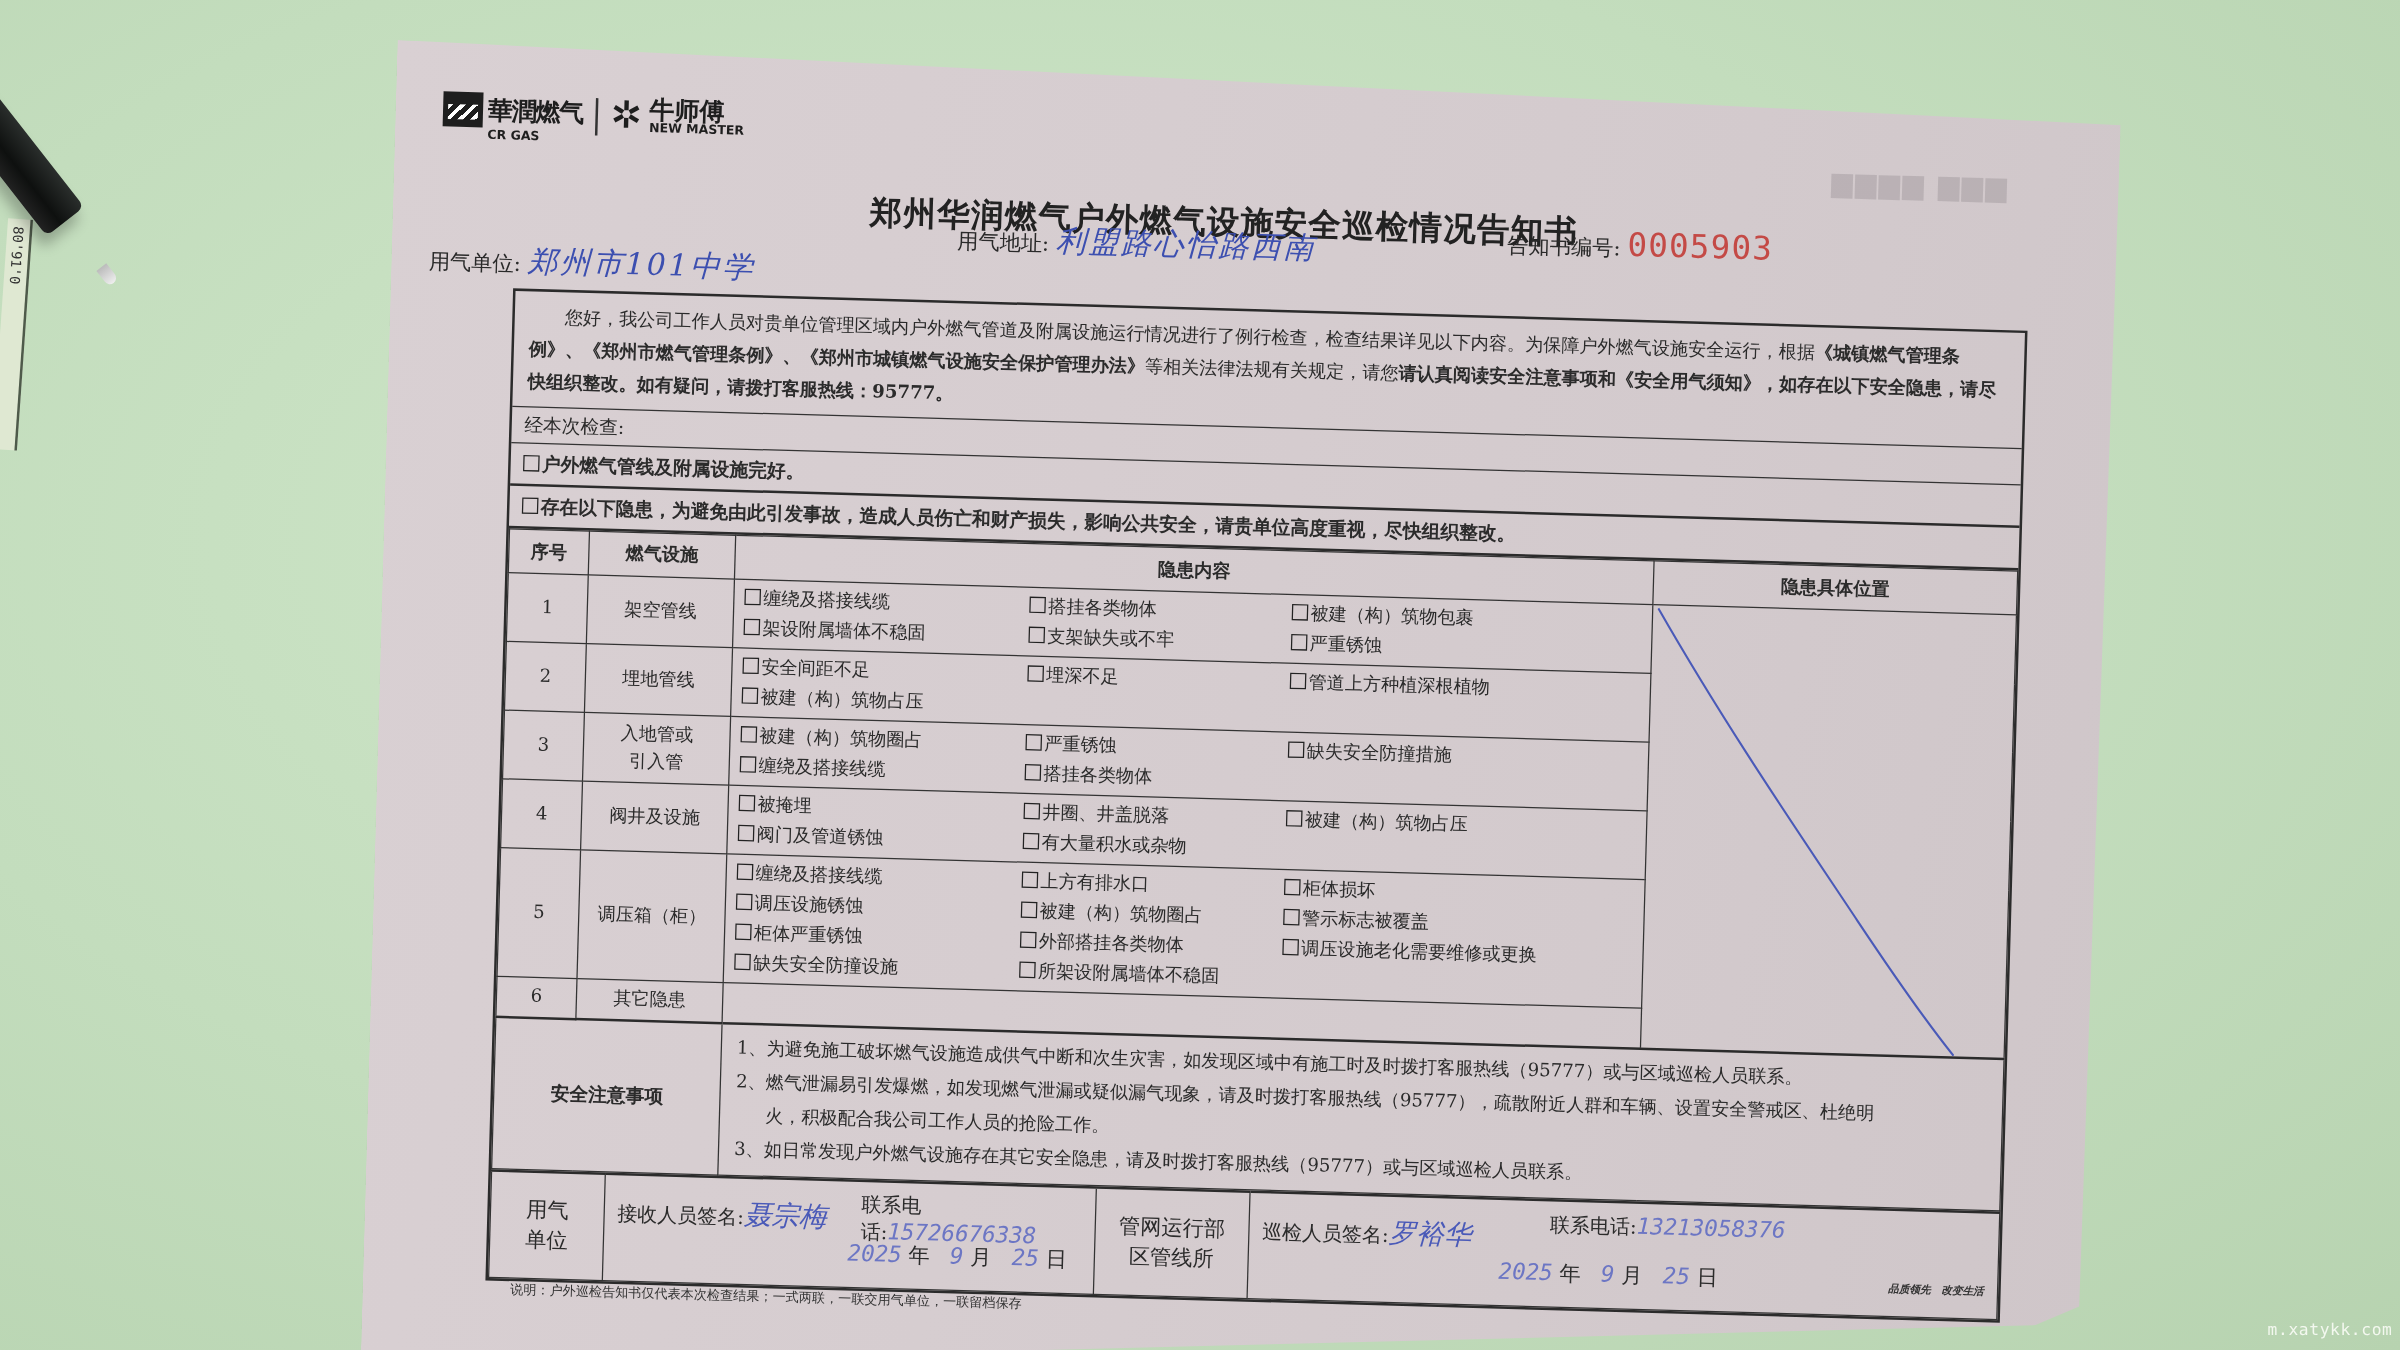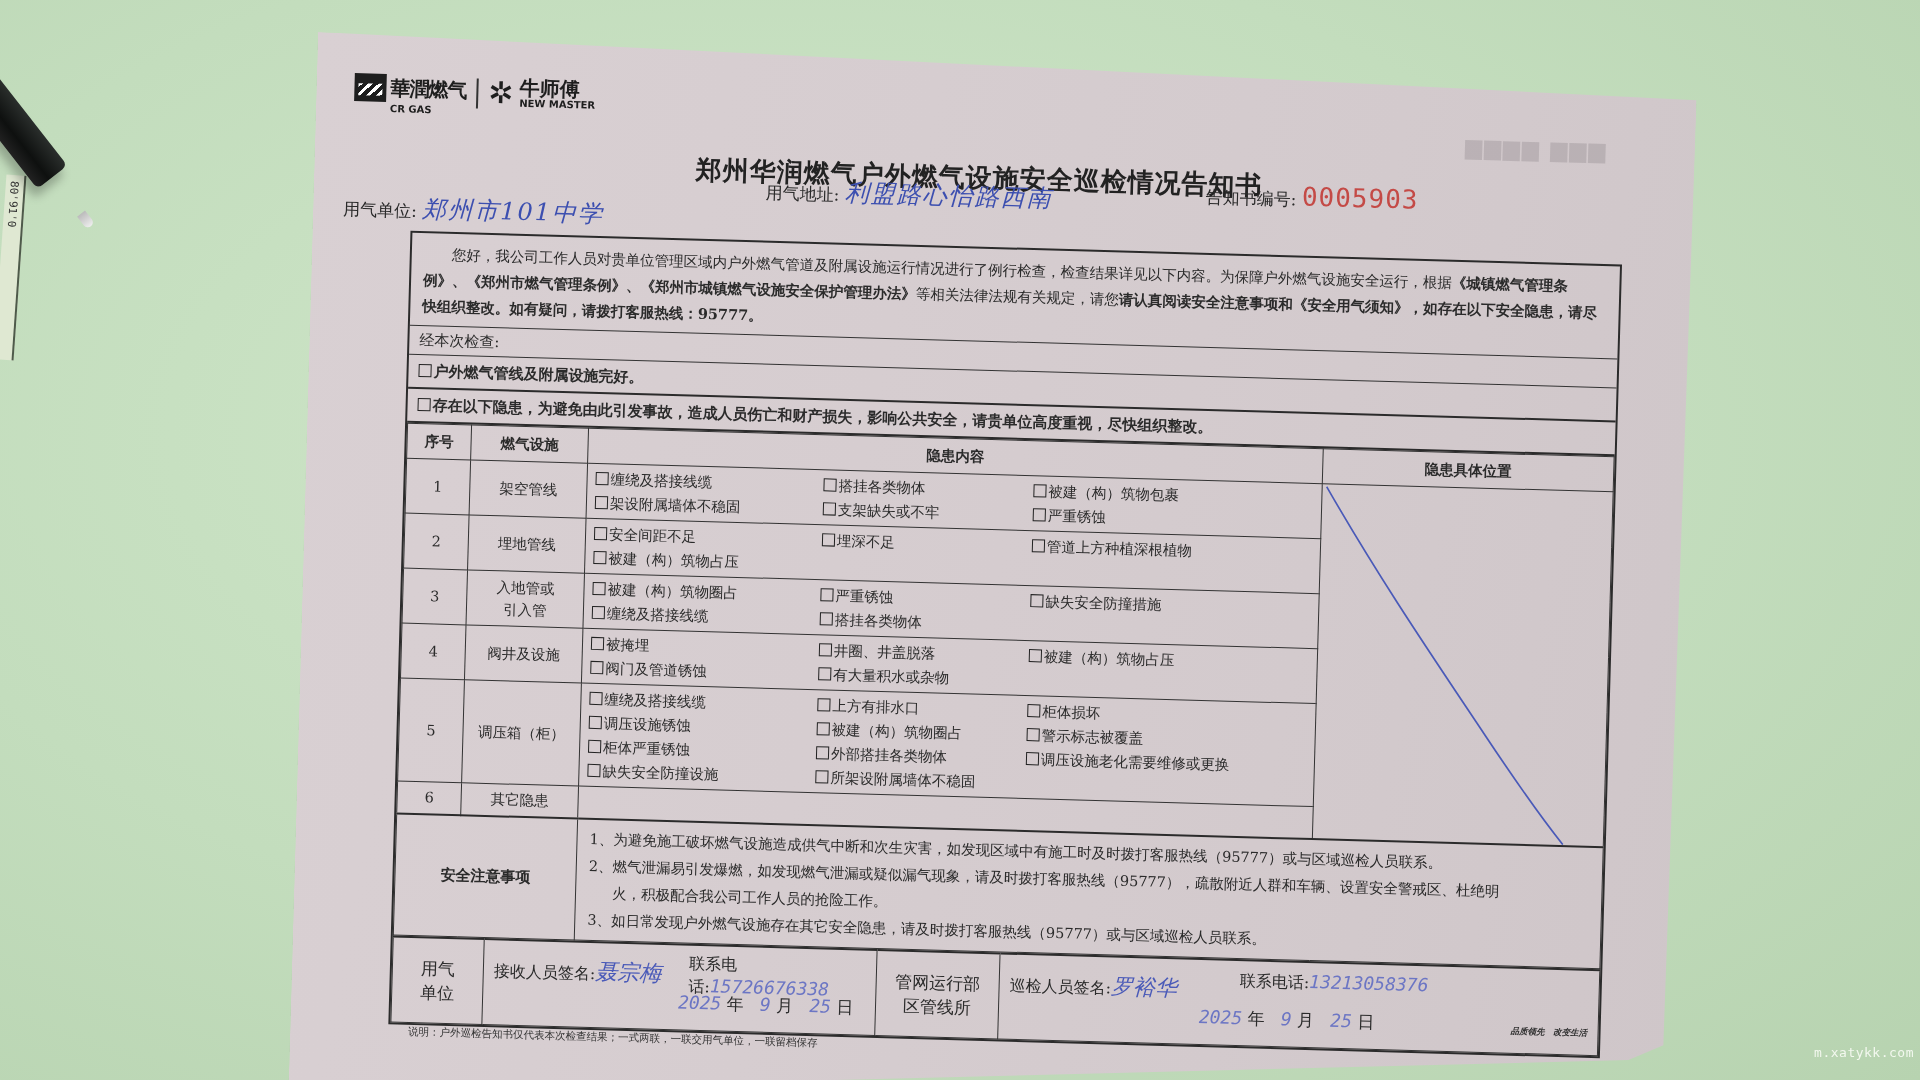--- a/index.html
+++ b/index.html
@@ -90,21 +90,21 @@
   .sign-label { text-align:center; font-size:17px; line-height:24px; }
   .sign-cell { position:relative; font-size:16px; }
   .sign-cell .l1 { position:absolute; left:10px; top:14px; }
   .sign-cell .tel { position:absolute; top:8px; }
   .sign-cell .date { position:absolute; top:46px; font-size:17px; }
   .hand-s { font-family:"DejaVu Serif", serif; font-style:italic; color:#4a5ab8; font-size:22px; }
   .hand-n { font-family:"DejaVu Sans Mono", monospace; font-style:italic; color:#6c76c4; font-size:18px; }
 
   .footnote { position:absolute; left:118px; top:990px; font-size:10.5px; color:#333; }
   .slogan { position:absolute; left:1220px; top:960px; font-size:8.5px; font-weight:bold; font-style:italic; color:#333; }
-  .watermark { position:absolute; right:6px; bottom:20px; font-family:"DejaVu Sans Mono", monospace; font-size:13px; color:#f3f8ef; letter-spacing:.5px; }
+  .watermark { position:absolute; right:6px; bottom:8px; font-family:"DejaVu Sans Mono", monospace; font-size:13px; color:#f3f8ef; letter-spacing:.5px; }
 </style>
 </head>
 <body>
 
 <div class="card-edge">
     <span>80'91'0</span>
   </div>
 <div class="pen"></div>
 <div class="pen-tip"></div>
 

